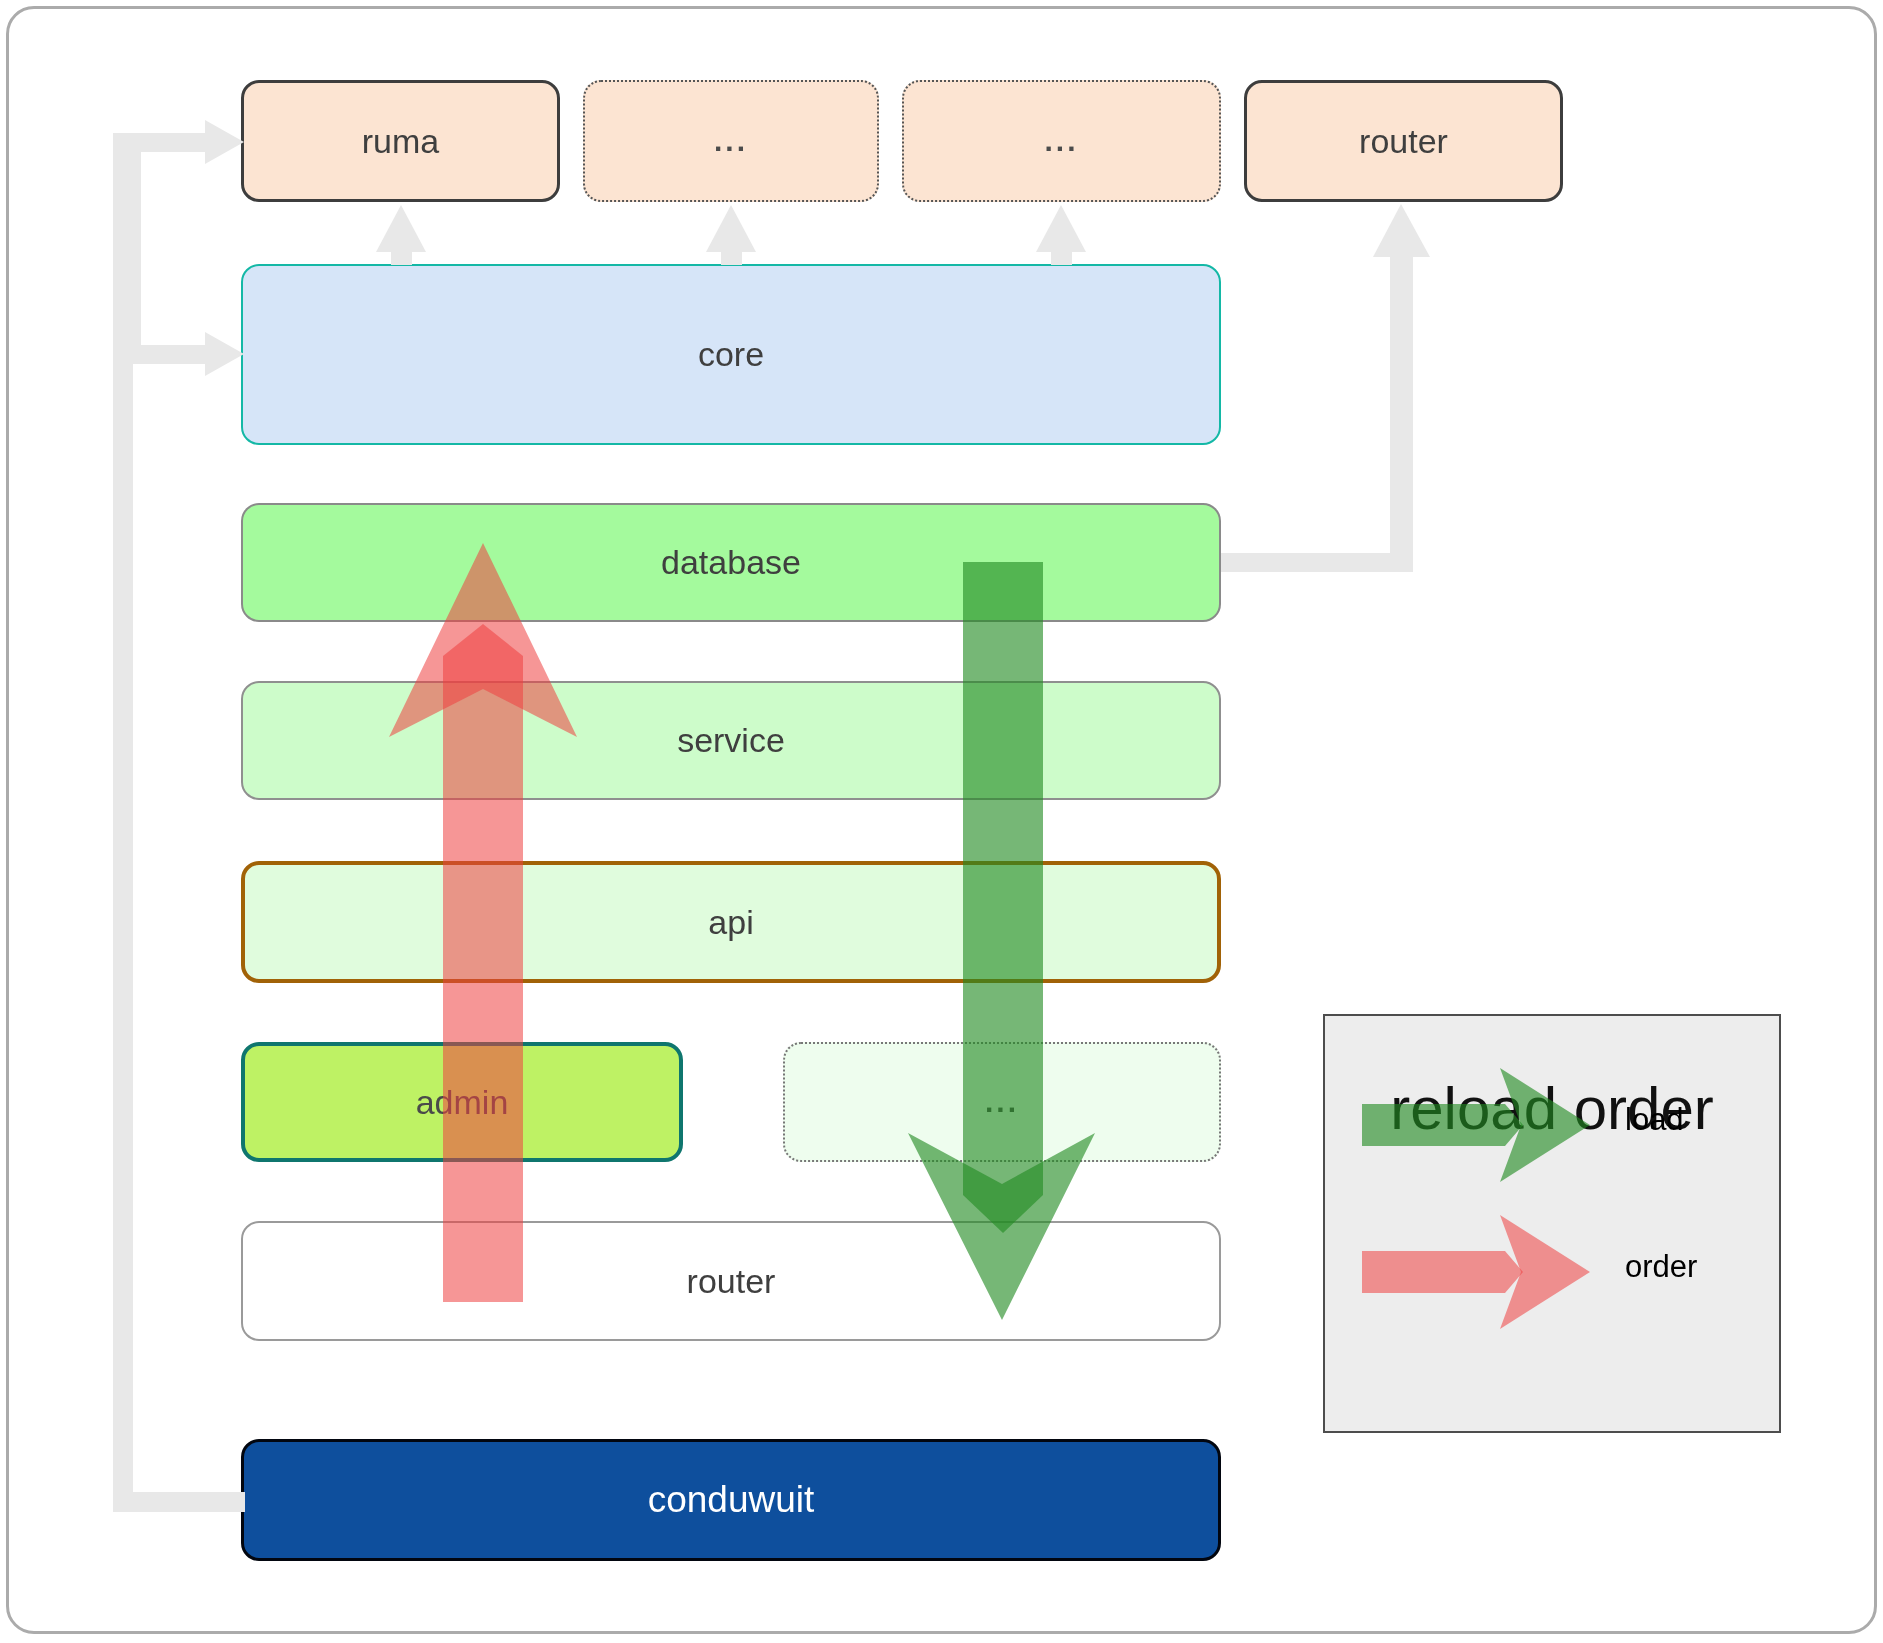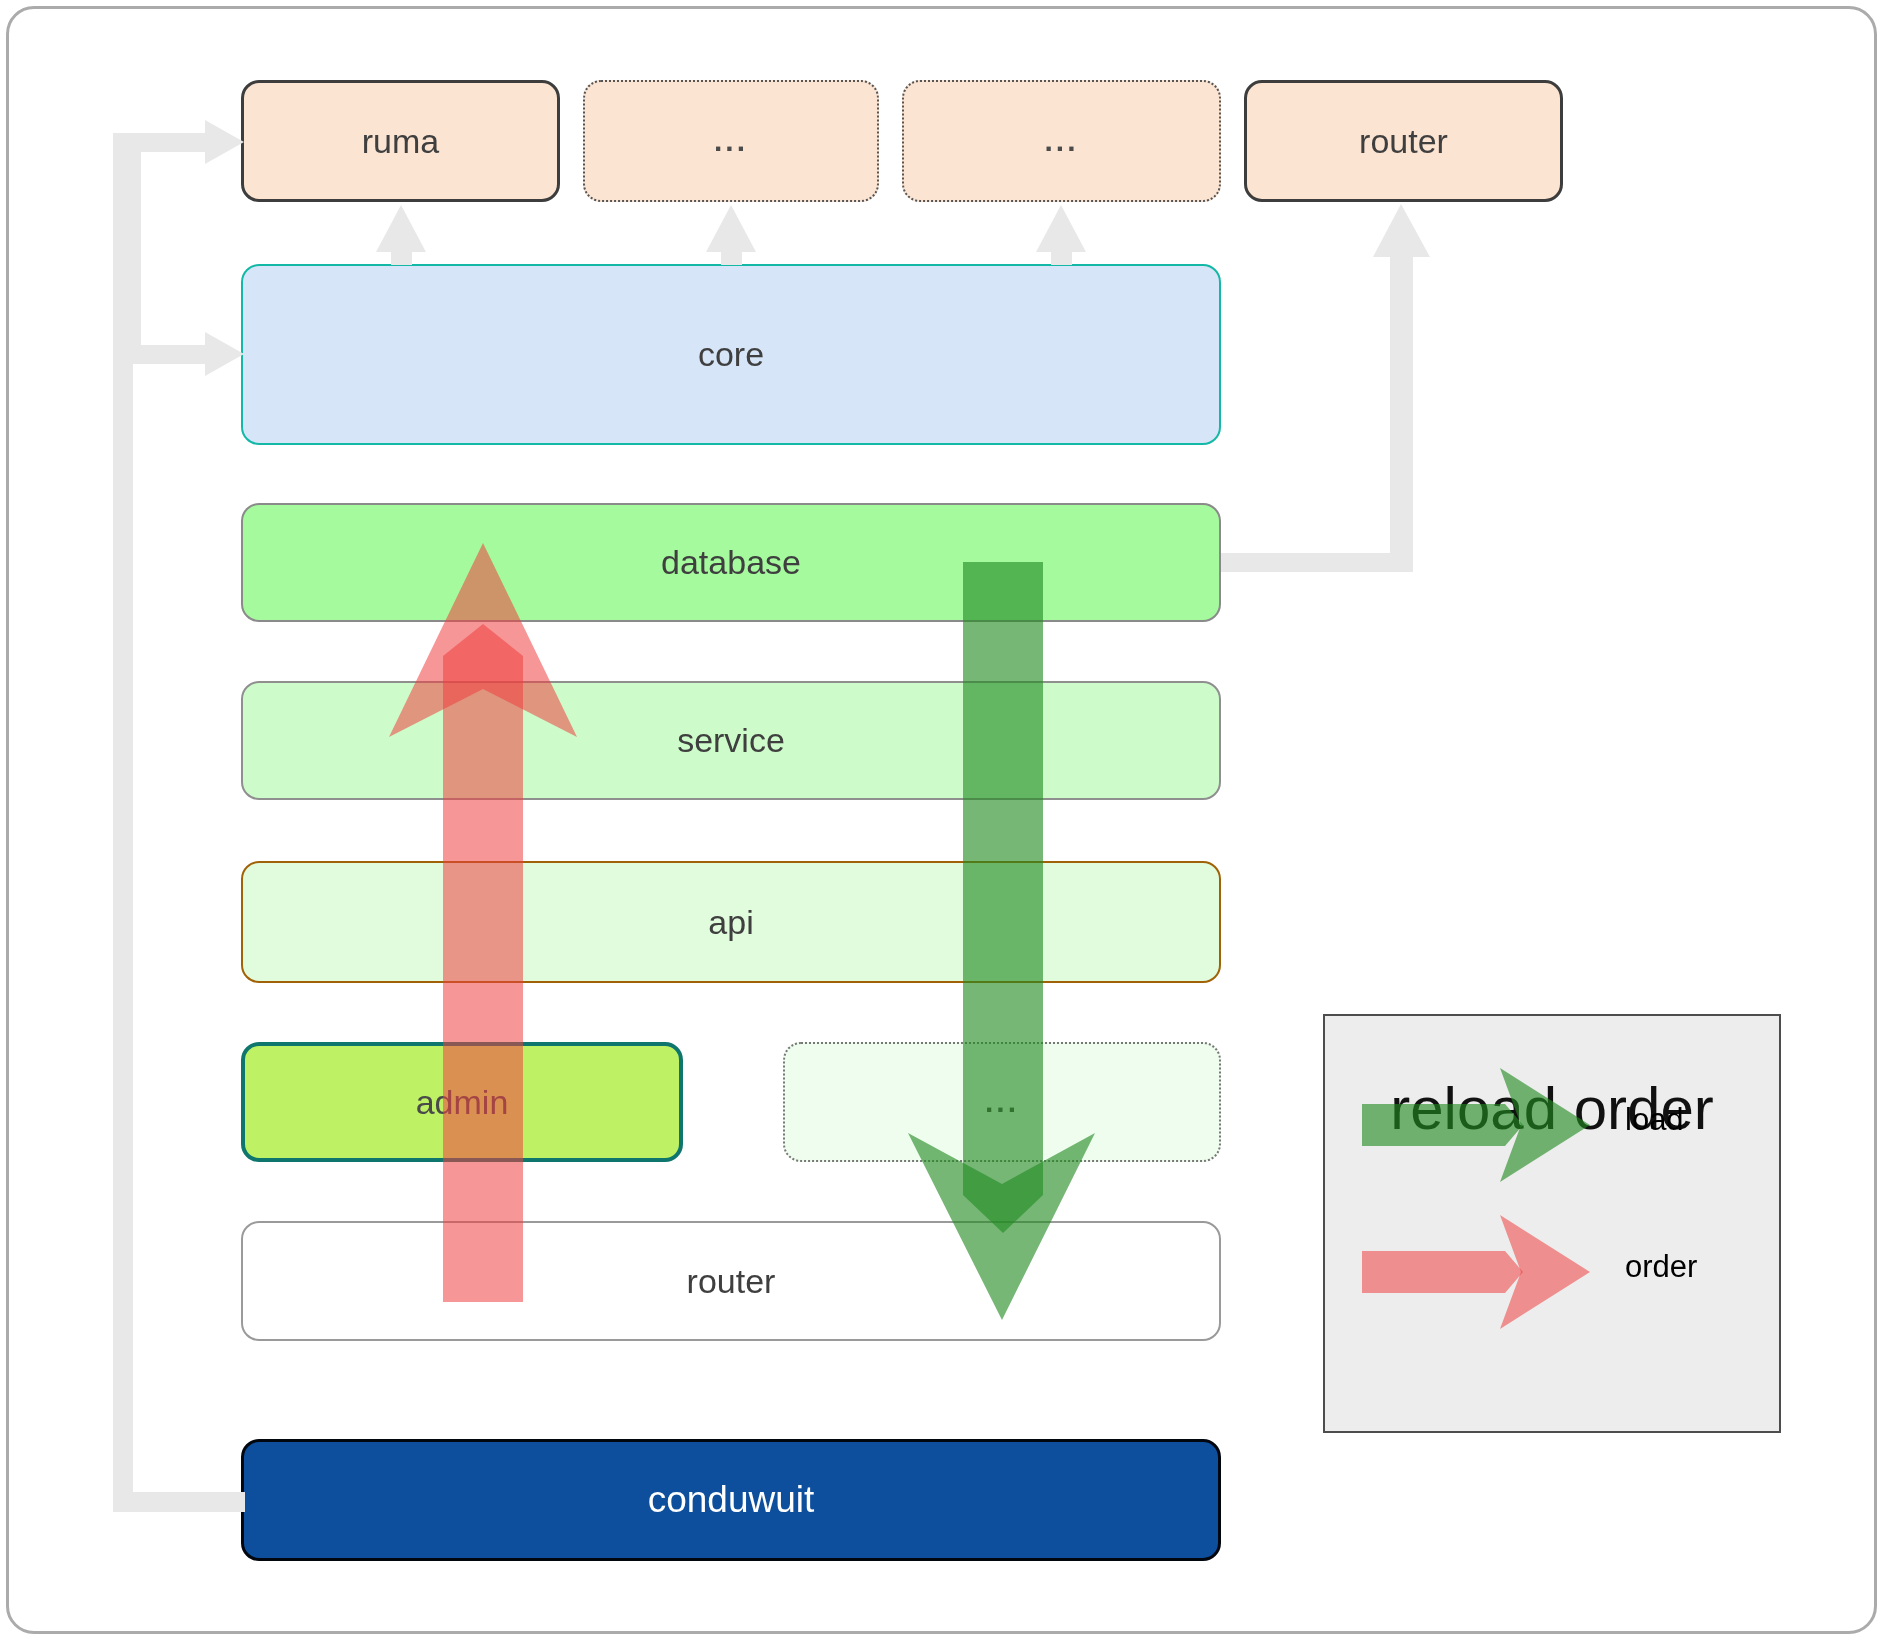--- a/index.html
+++ b/index.html
@@ -16,21 +16,21 @@
     font-size:34px;color:#3f3f3f;border-radius:18px;box-sizing:border-box;
     z-index:2;
   }
   .b-ruma   {left:241px;top:80px;width:319px;height:122px;background:#fce4d2;border:3px solid #3d3d3d;}
   .b-dots1  {left:583px;top:80px;width:296px;height:122px;background:#fce4d2;border:2px dotted #555;}
   .b-dots2  {left:902px;top:80px;width:319px;height:122px;background:#fce4d2;border:2px dotted #555;}
   .b-rocksdb{left:1244px;top:80px;width:319px;height:122px;background:#fce4d2;border:3px solid #3d3d3d;}
   .b-core    {left:241px;top:264px;width:980px;height:181px;background:#d6e5f8;border:2px solid #14b8a6;}
   .b-database{left:241px;top:503px;width:980px;height:119px;background:#a4fa9d;border:2px solid #8a8a8a;}
   .b-service {left:241px;top:681px;width:980px;height:119px;background:#cdfcca;border:2px solid #8f8f8f;}
-  .b-api     {left:241px;top:861px;width:980px;height:122px;background:#e0fcdd;border:2px solid #a16207;}
+  .b-api     {left:241px;top:861px;width:980px;height:122px;background:#e0fcdd;border:4px solid #a16207;}
   .b-admin   {left:241px;top:1042px;width:442px;height:120px;background:#bef264;border:4px solid #0f766e;color:#4a4a4a;}
   .b-dots3   {left:783px;top:1042px;width:438px;height:120px;background:#eefdee;border:2px dotted #777;}
   .b-router  {left:241px;top:1221px;width:980px;height:120px;background:#ffffff;border:2px solid #9a9a9a;}
   .b-conduwuit{left:241px;top:1439px;width:980px;height:122px;background:#0e4f9d;border:3px solid #02060f;color:#ffffff;font-size:37px;font-weight:normal;}
   .dots{font-weight:bold;font-size:30px;letter-spacing:3px;color:#4b4b4b;}
   .legend{
     position:absolute;left:1323px;top:1014px;width:458px;height:419px;
     background:#ededed;border:2px solid #4d4d4d;box-sizing:border-box;z-index:1;
   }
   .legend-title{

